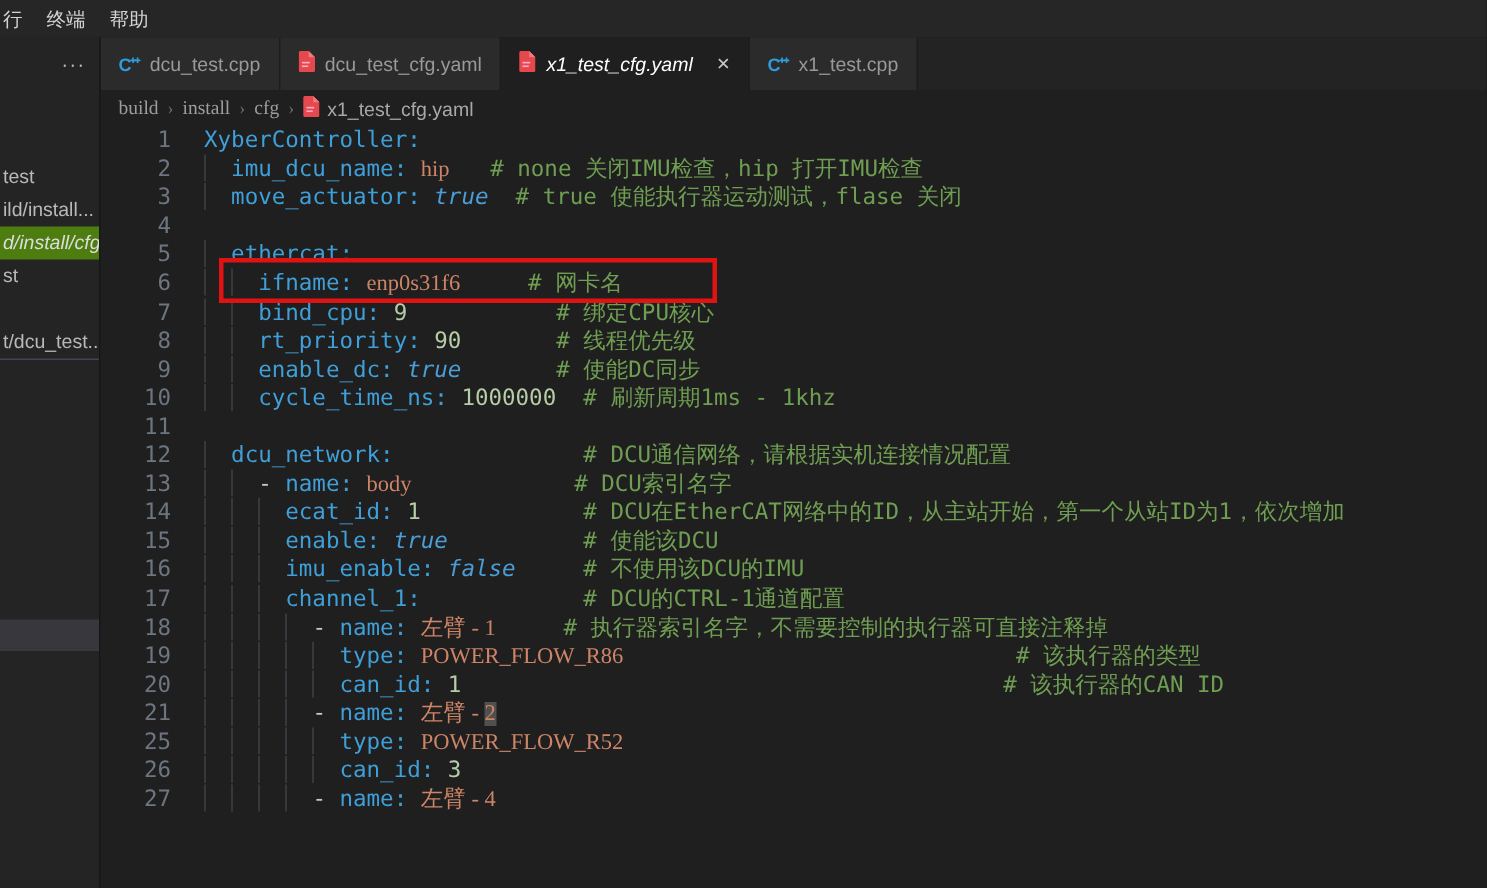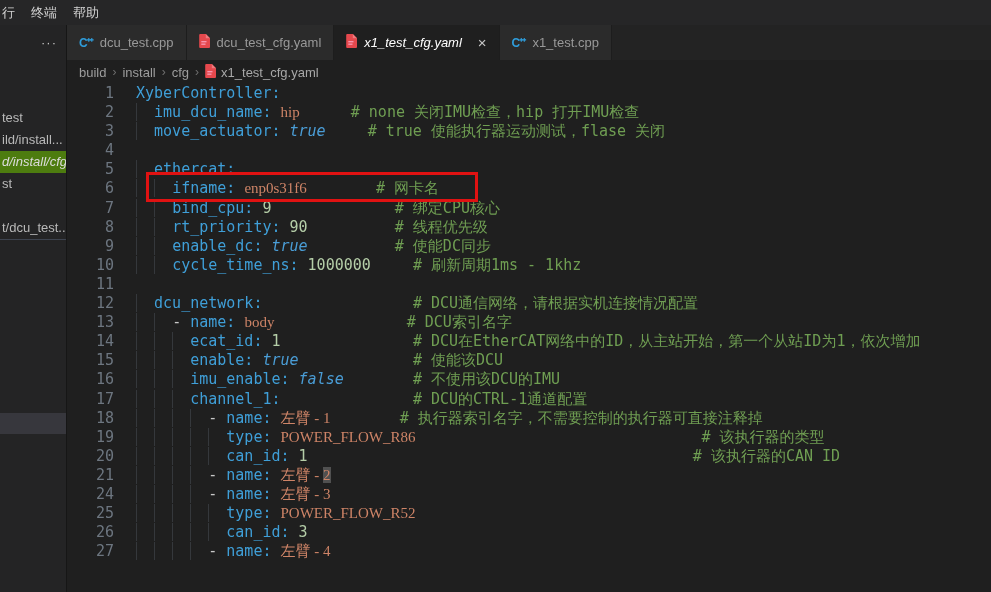--- a/index.html
+++ b/index.html
@@ -40,21 +40,21 @@
   .code{position:relative;flex:1;overflow:hidden;font-family:"DejaVu Sans Mono",monospace;font-size:15px;}
   .cl{display:flex;height:19.1px;line-height:19.1px;white-space:pre;}
   .gut{width:47px;flex:none;text-align:right;color:#6d7680;}
   .ct{padding-left:22px;flex:1;color:#cccccc;}
   .cl.active{box-shadow:inset 0 1px 0 #3a3a3a, inset 0 -1px 0 #3a3a3a;}
   .cl.active .gut{color:#c6c6c6;}
   .k{color:#3f9fd8;}          
   .s{color:#ce8467;font-family:Liberation Serif, serif;}          
   .n{color:#b5cea8;}          
   .b{color:#4a9dd6;font-style:italic;}          
-  .c{color:#6f9e52;margin-left:24px;}          
+  .c{color:#6f9e52;}          
   .p{color:#c8c8c8;}          
   .ind{background:repeating-linear-gradient(to right,#35383c 0,#35383c 1px,transparent 1px,transparent 2ch);}
   .hl{background:rgba(255,255,255,.22);}
   .cur{position:relative;}
   .cur::after{content:"";position:absolute;right:-1.5px;top:1px;bottom:1px;width:1.5px;background:#dadada;}
   .redbox{position:absolute;left:79px;top:88px;width:332px;height:30px;
     border:3px solid #e01212;box-sizing:border-box;z-index:5;pointer-events:none;}
 </style>
 </head>
 <body>
@@ -108,21 +108,21 @@
           <span class="close">×</span>
         </div>
         <div class="tab">
           <span class="cpp-ico">C⁺⁺</span>
           <span class="tab-label">x1_test.cpp</span>
         </div>
         <div class="tab-filler"></div>
       </div>
 
     <div class="breadcrumb">
-      <span id="bc-parts" style="display:flex;gap:6px;align-items:center;">
+      <span id="bc-parts" style="display:flex;gap:6px;align-items:center;font-family:Liberation Serif, serif;">
           <span>build</span>
           <span class="bc-sep">›</span>
           <span>install</span>
           <span class="bc-sep">›</span>
           <span>cfg</span>
           <span class="bc-sep">›</span>
         </span>
       <span class="bc-file">
           <span><svg width="11" height="14" viewBox="0 0 11 14">
               <path d="M1.2 0h5.6L11 4.2V13a1 1 0 0 1-1 1H1.2a1 1 0 0 1-1-1V1a1 1 0 0 1 1-1z" fill="#e5484d"></path>
@@ -151,20 +151,19 @@
         <div class="cl"><div class="gut">12</div><div class="ct"><span class="ind">  </span><span class="k">dcu_network:</span><span>              </span><span class="c"># DCU通信网络，请根据实机连接情况配置</span></div></div>
         <div class="cl"><div class="gut">13</div><div class="ct"><span class="ind">    </span><span class="p">- </span><span class="k">name:</span><span> </span><span class="s">body</span><span>            </span><span class="c"># DCU索引名字</span></div></div>
         <div class="cl"><div class="gut">14</div><div class="ct"><span class="ind">      </span><span class="k">ecat_id:</span><span> </span><span class="n">1</span><span>            </span><span class="c"># DCU在EtherCAT网络中的ID，从主站开始，第一个从站ID为1，依次增加</span></div></div>
         <div class="cl"><div class="gut">15</div><div class="ct"><span class="ind">      </span><span class="k">enable:</span><span> </span><span class="b">true</span><span>          </span><span class="c"># 使能该DCU</span></div></div>
         <div class="cl"><div class="gut">16</div><div class="ct"><span class="ind">      </span><span class="k">imu_enable:</span><span> </span><span class="b">false</span><span>     </span><span class="c"># 不使用该DCU的IMU</span></div></div>
         <div class="cl"><div class="gut">17</div><div class="ct"><span class="ind">      </span><span class="k">channel_1:</span><span>            </span><span class="c"># DCU的CTRL-1通道配置</span></div></div>
         <div class="cl"><div class="gut">18</div><div class="ct"><span class="ind">        </span><span class="p">- </span><span class="k">name:</span><span> </span><span class="s">左臂 - 1</span><span>     </span><span class="c"># 执行器索引名字，不需要控制的执行器可直接注释掉</span></div></div>
         <div class="cl"><div class="gut">19</div><div class="ct"><span class="ind">          </span><span class="k">type:</span><span> </span><span class="s">POWER_FLOW_R86</span><span>                             </span><span class="c"># 该执行器的类型</span></div></div>
         <div class="cl"><div class="gut">20</div><div class="ct"><span class="ind">          </span><span class="k">can_id:</span><span> </span><span class="n">1</span><span>                                        </span><span class="c"># 该执行器的CAN ID</span></div></div>
         <div class="cl"><div class="gut">21</div><div class="ct"><span class="ind">        </span><span class="p">- </span><span class="k">name:</span><span> </span><span class="s">左臂 - </span><span class="s hl">2</span></div></div>
-        <div class="cl"><div class="gut">24</div><div class="ct"><span class="ind">        </span><span class="p">- </span><span class="k">name:</span><span> </span><span class="s">左臂 - 3</span></div></div>
         <div class="cl"><div class="gut">25</div><div class="ct"><span class="ind">          </span><span class="k">type:</span><span> </span><span class="s">POWER_FLOW_R52</span></div></div>
         <div class="cl"><div class="gut">26</div><div class="ct"><span class="ind">          </span><span class="k">can_id:</span><span> </span><span class="n">3</span></div></div>
         <div class="cl"><div class="gut">27</div><div class="ct"><span class="ind">        </span><span class="p">- </span><span class="k">name:</span><span> </span><span class="s">左臂 - 4</span></div></div>
       </div>
   </div>
 
 </div>
 
 </body></html>

